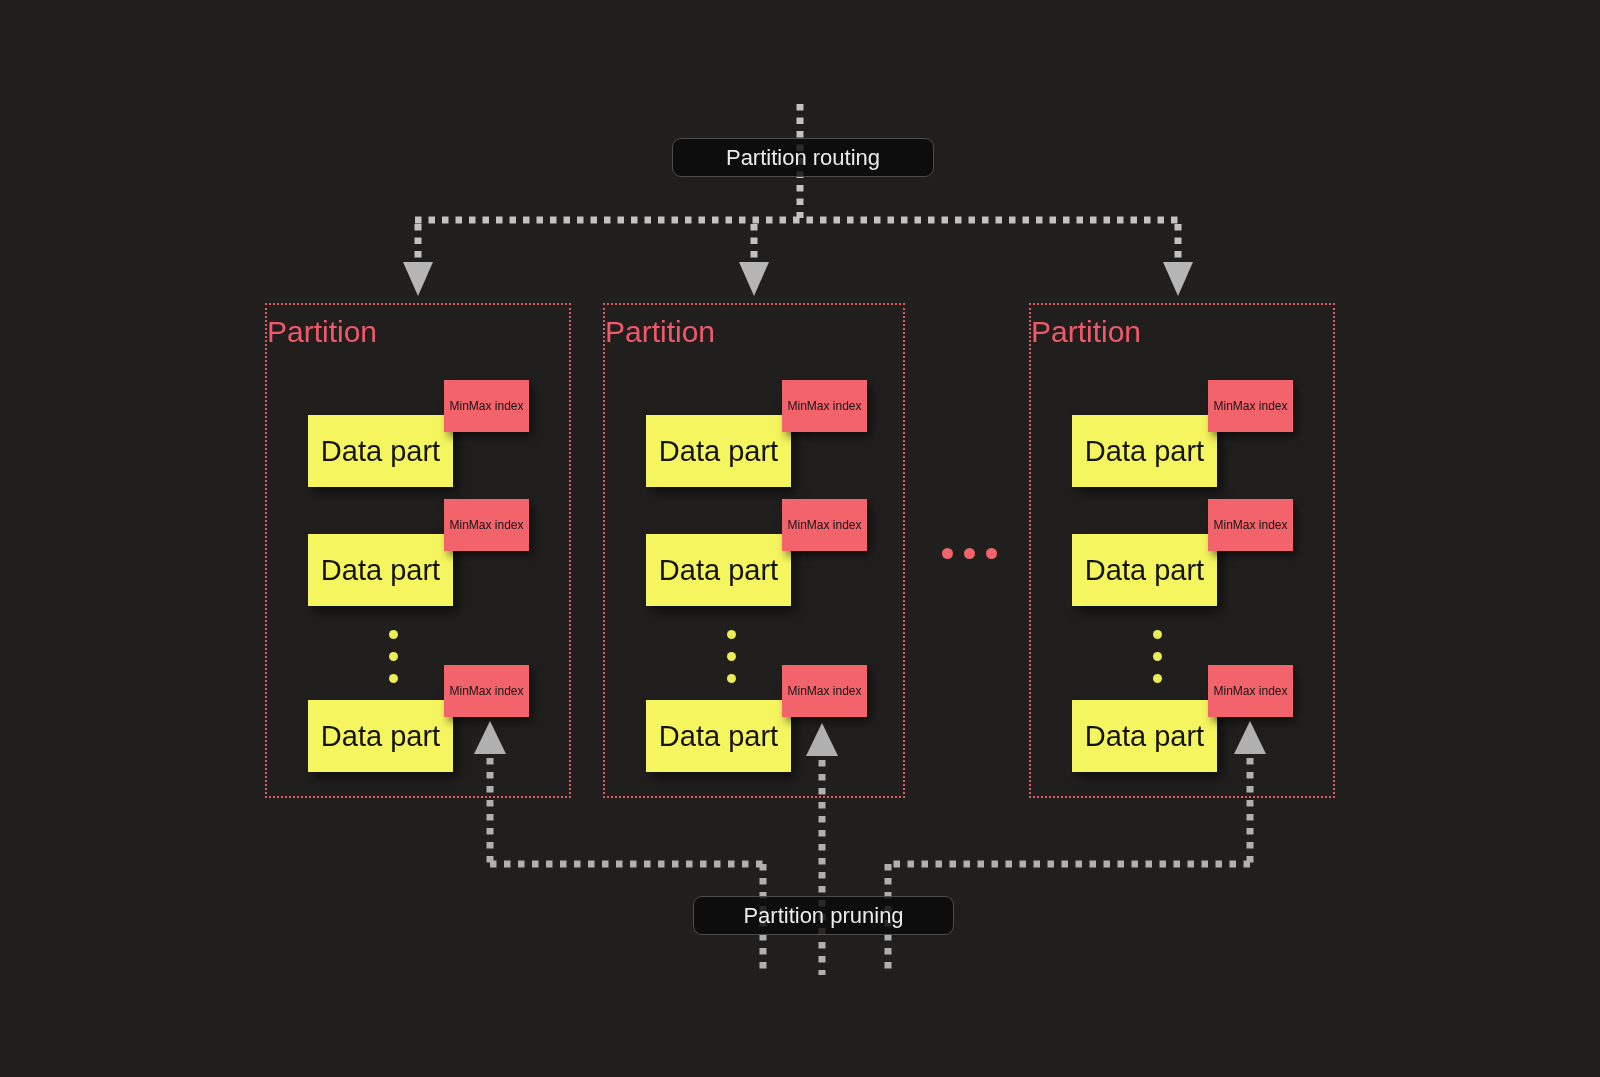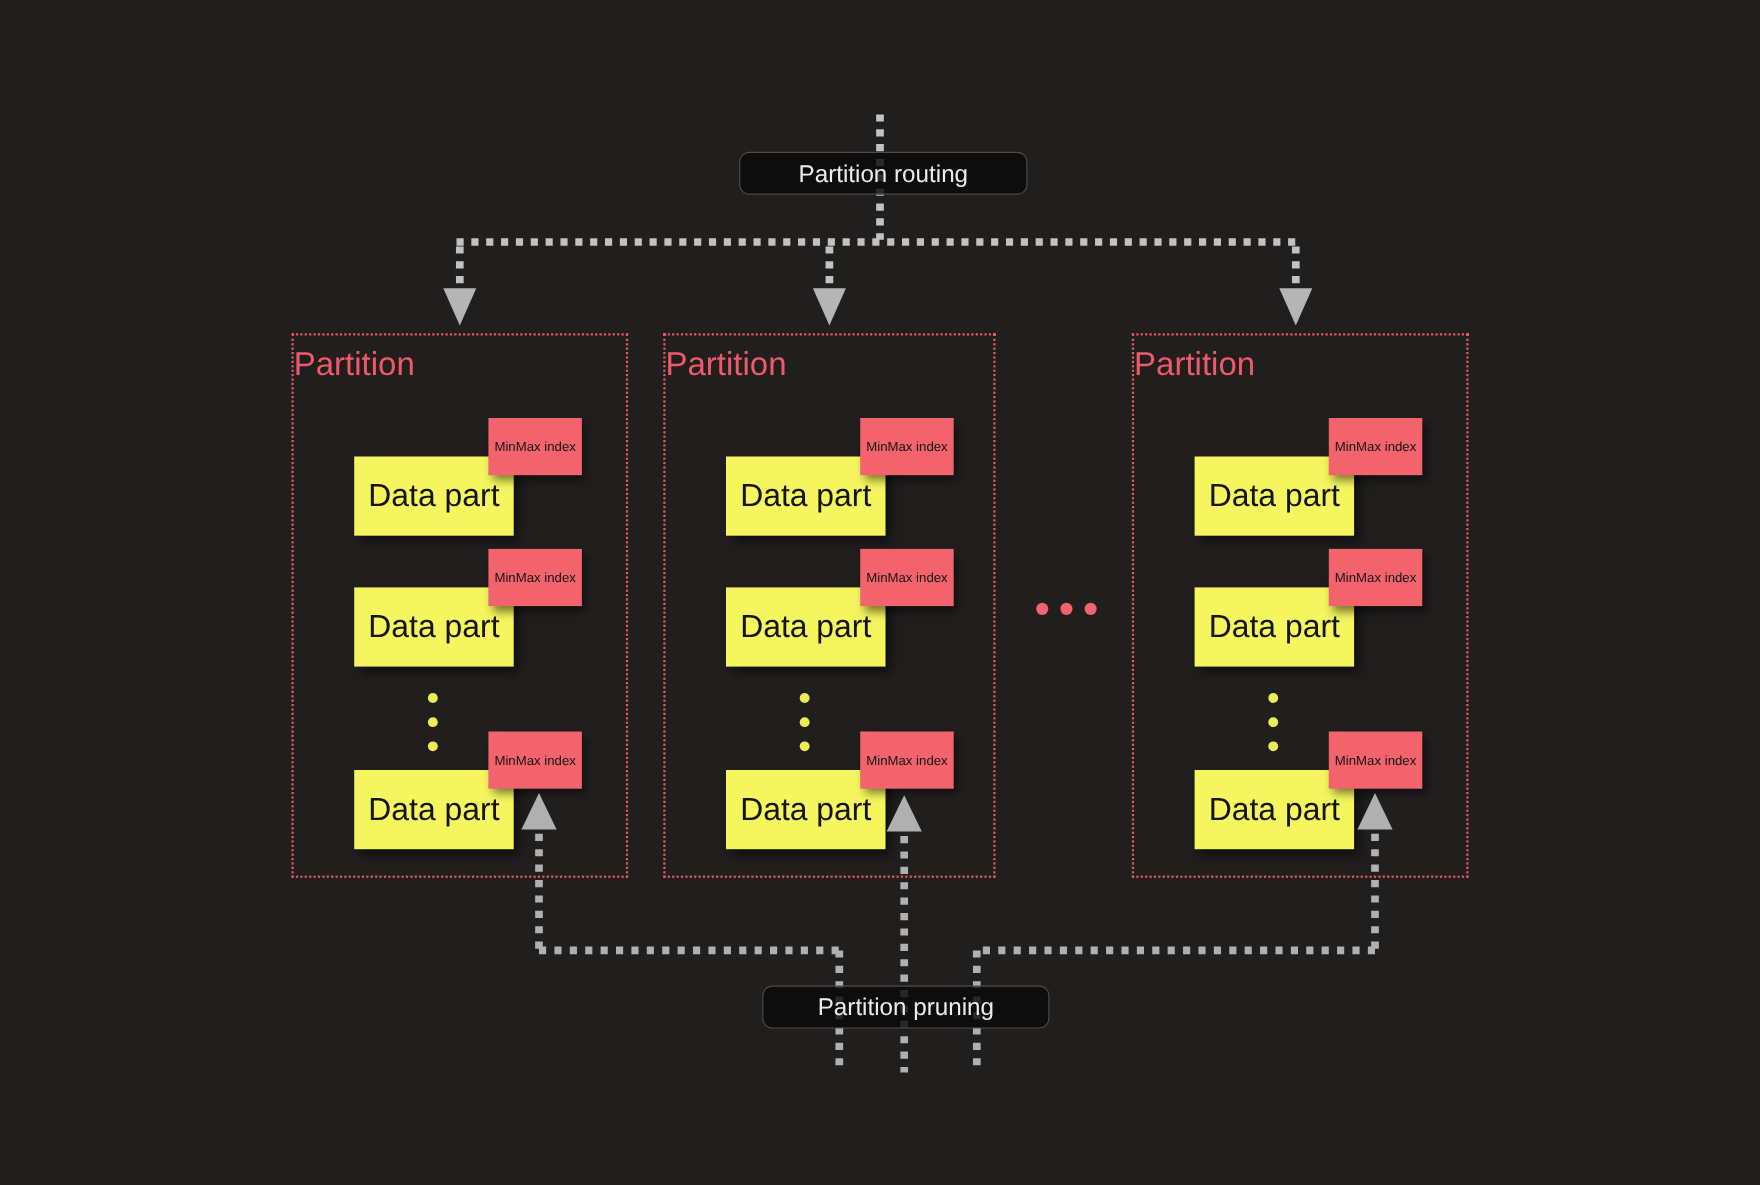--- a/index.html
+++ b/index.html
@@ -48,21 +48,21 @@
   .p3{left:1029px;width:306px;}
   .partition-title{position:absolute;top:10px;left:0;width:100%;text-align:left;
                    color:#f0596a;font-size:30px;}
 
   .minmax{position:absolute;left:165px;width:85px;height:52px;background:var(--accent-red);
           color:#141414;font-size:12px;line-height:1.18;display:flex;align-items:center;
           justify-content:center;text-align:center;z-index:3;
           box-shadow:4px 5px 8px rgba(0,0,0,.5);margin-left:12px;}
   .mm-r1{top:75px;} .mm-r2{top:194px;} .mm-r3{top:360px;}
 
-  .datapart{position:absolute;left:55px;width:145px;height:72px;background:var(--part-yellow);
+  .datapart{position:absolute;left:41px;width:145px;height:72px;background:var(--part-yellow);
             color:#141414;font-size:29px;display:flex;align-items:center;justify-content:center;
             z-index:2;box-shadow:5px 6px 10px rgba(0,0,0,.55);}
   .dp-r1{top:110px;} .dp-r2{top:229px;} .dp-r3{top:395px;}
 
   .vdot{position:absolute;left:122px;width:9px;height:9px;border-radius:50%;
         background:var(--dot-yellow);}
   .vd1{top:325px;} .vd2{top:347px;} .vd3{top:369px;}
 
   .hdot{position:absolute;top:548px;width:11px;height:11px;border-radius:50%;
         background:var(--accent-red);}

